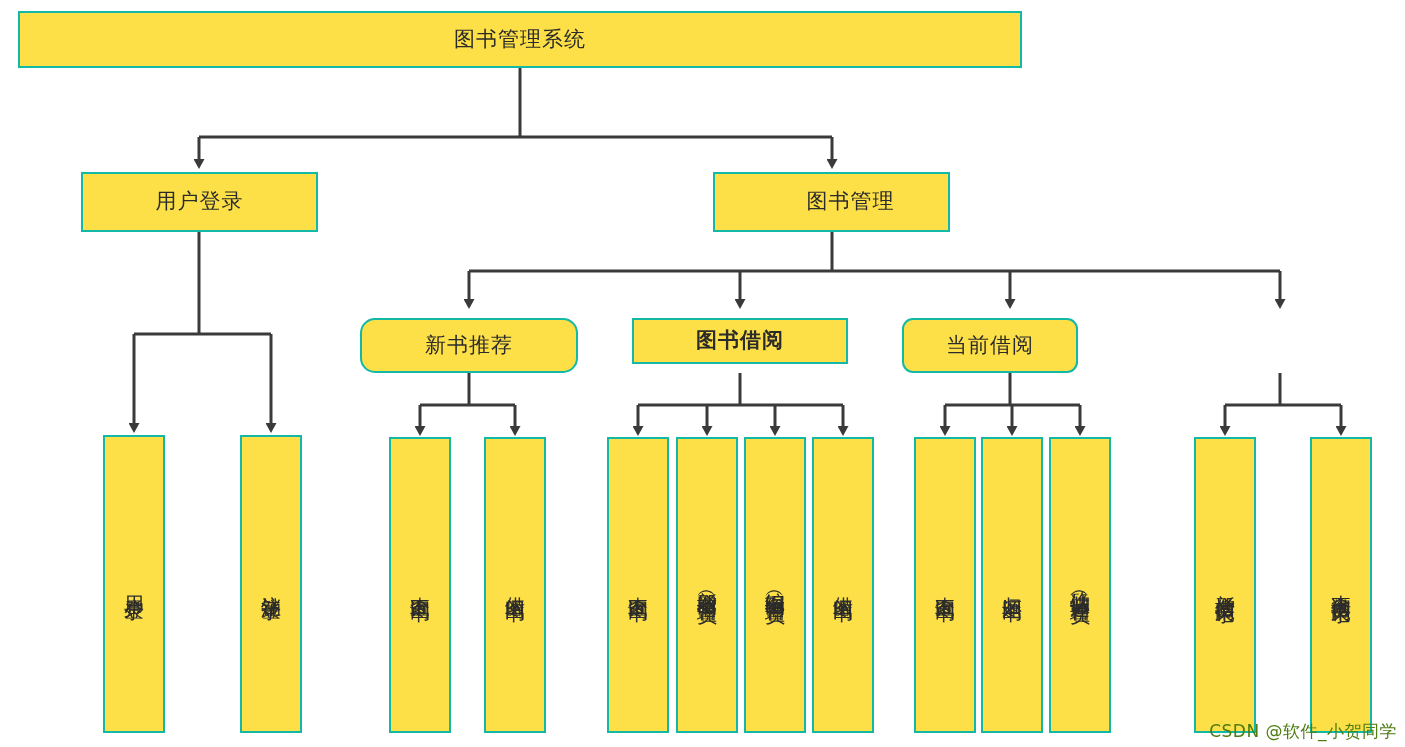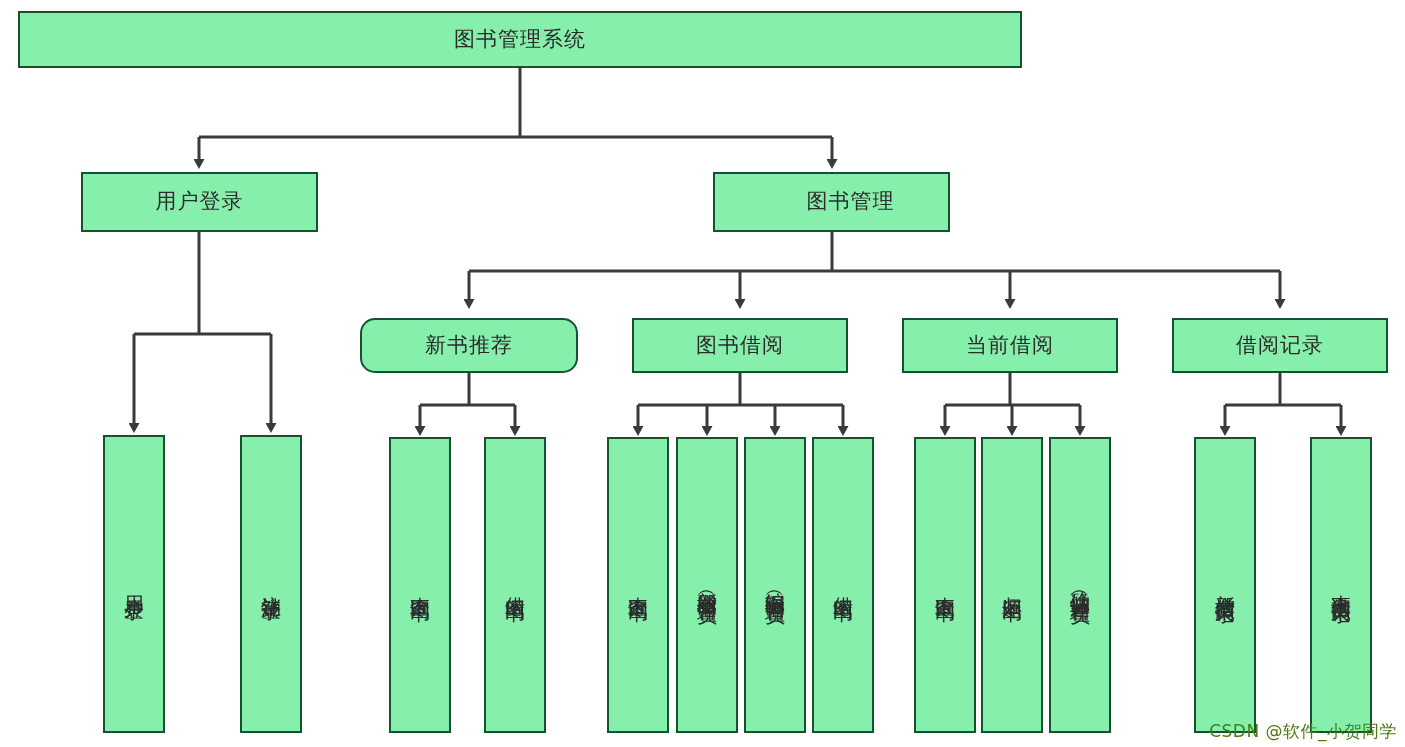--- a/index.html
+++ b/index.html
@@ -17,22 +17,22 @@
   #edges{
     position:absolute;
     left:0;top:0;
     width:1405px;
     height:747px;
     pointer-events:none;
   }
   .node{
     position:absolute;
     box-sizing:border-box;
-    background:#86efac;
-    border:2px solid #14532d;
+    background:#fde047;
+    border:2px solid #14b8a6;
     display:flex;
     align-items:center;
     justify-content:center;
     z-index:2;
   }
   .node.h-label{
     font-size:21px;
     letter-spacing:1px;
     line-height:1.2;
     white-space:nowrap;
@@ -123,28 +123,25 @@
   <div class="node h-label" style="left:81px;top:172px;width:237px;height:60px;">
     <span>用户登录</span>
   </div>
   <div class="node h-label" style="left:713px;top:172px;width:237px;height:60px;padding-left:38px;">
     <span>图书管理</span>
   </div>
 
   <div class="node h-label" style="left:360px;top:318px;width:218px;height:55px;border-radius:15px;">
     <span>新书推荐</span>
   </div>
-  <div class="node h-label" style="left:632px;top:318px;width:216px;height:55px;">
+  <div class="node h-label" style="left:632px;top:318px;width:216px;height:46px;font-weight:bold;">
     <span>图书借阅</span>
   </div>
-  <div class="node h-label" style="left:902px;top:318px;width:216px;height:55px;">
+  <div class="node h-label" style="left:902px;top:318px;width:176px;height:55px;border-radius:11px;">
     <span>当前借阅</span>
-  </div>
-  <div class="node h-label" style="left:1172px;top:318px;width:216px;height:55px;">
-    <span>借阅记录</span>
   </div>
 
   <div class="node v-label" style="left:103px;top:435px;width:62px;height:298px;">
     <span class="vtext">用户登录</span>
   </div>
   <div class="node v-label" style="left:240px;top:435px;width:62px;height:298px;">
     <span class="vtext">注销登录</span>
   </div>
 
   <div class="node v-label" style="left:389px;top:437px;width:62px;height:296px;">

